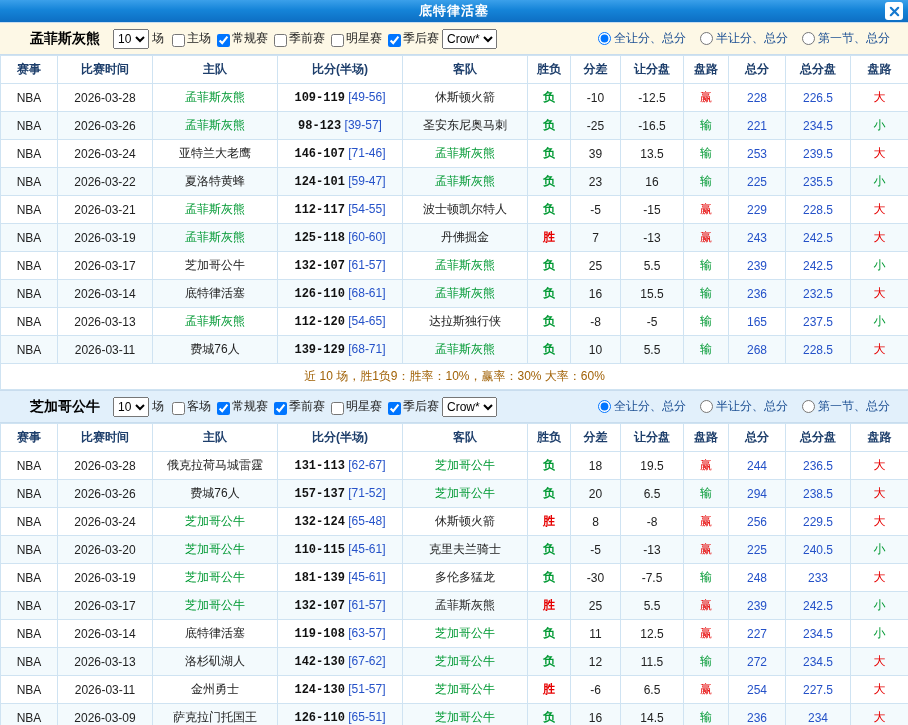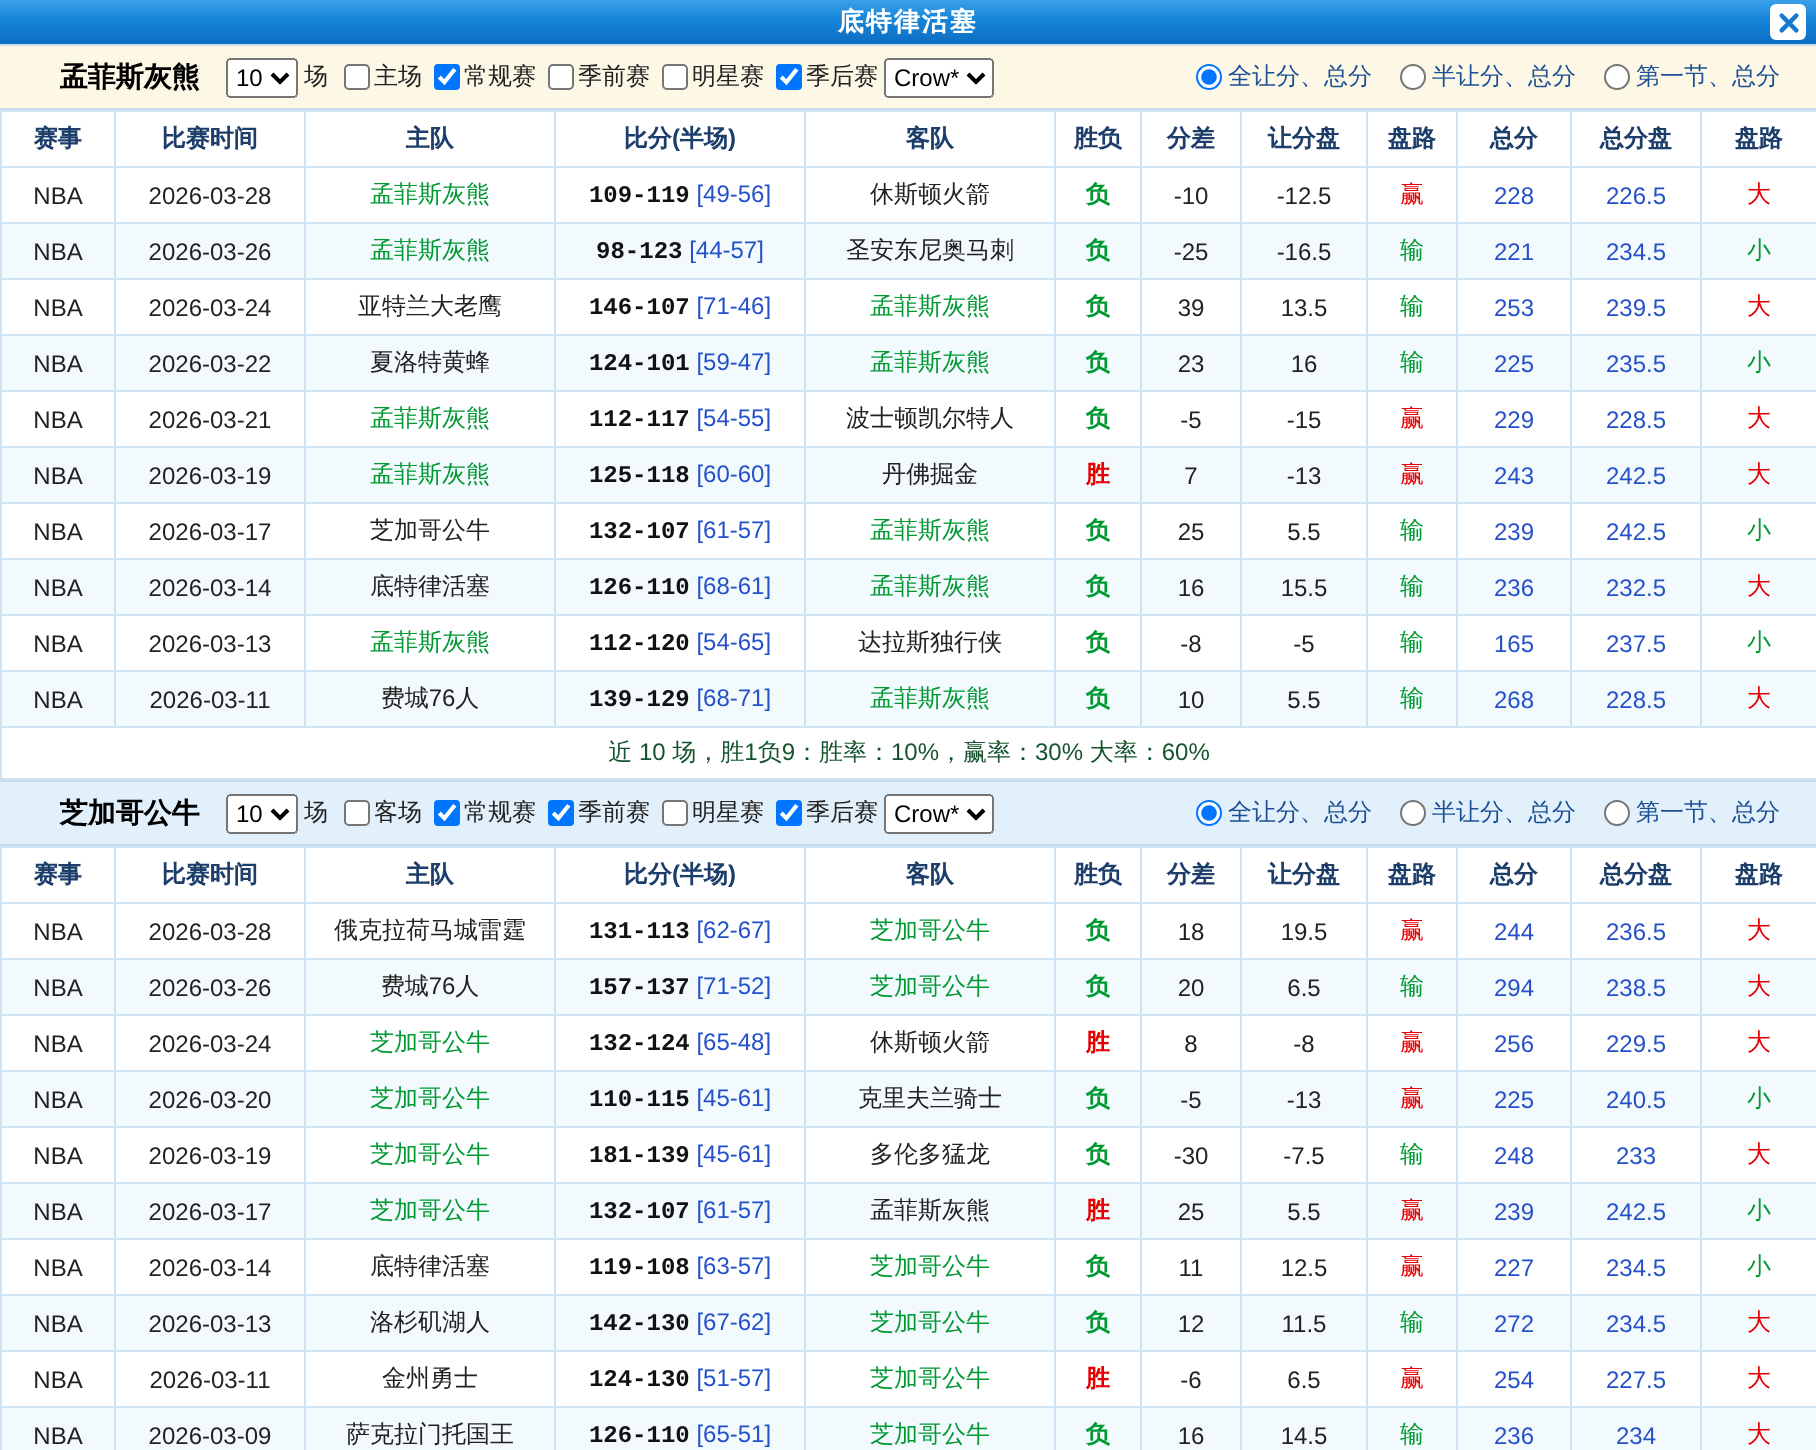--- a/index.html
+++ b/index.html
@@ -26,40 +26,40 @@
     height:33px; display:flex; align-items:center;
     padding:0 8px; font-size:12px;
     border-top:1px solid #c9ddee; border-bottom:1px solid #c9ddee;
     white-space:nowrap;
   }
   .section-header.s1 { background:#fdf8e6; }
   .section-header.s2 { background:#e2f0fb; }
   .team-name { font-weight:bold; font-size:14px; color:#000; margin:0 10px 0 22px; }
   .section-header select { font-size:12px; height:20px; margin:0 3px; }
   .suffix { margin-right:2px; }
-  label.cbx { display:inline-flex; align-items:center; cursor:pointer; }
+  label.cbx { display:inline-flex; align-items:flex-end; cursor:pointer; }
   label.cbx input { margin:0 2px 0 6px; width:13px; height:13px; }
   .radios { margin-left:auto; margin-right:10px; display:inline-flex; align-items:center; color:#1c4f93; }
   label.rad { display:inline-flex; align-items:center; margin-left:14px; cursor:pointer; }
   label.rad input { margin:0 3px 0 0; width:13px; height:13px; }
   table.results { border-collapse:collapse; table-layout:fixed; width:908px; font-size:12px;padding-left:16px; }
   table.results th, table.results td {
     border:1px solid #cfe3f2; text-align:center; height:28px;
     padding:0 1px; overflow:hidden; white-space:nowrap;
   }
   table.results th { color:#1d3e6b; font-weight:bold; background:#fff; }
   table.results tbody tr:nth-child(even) td { background:#f3fafd; }
   td.score b { font-weight:bold; color:#111;font-family:Liberation Mono, monospace; }
   .half { color:#2451c8; }
   .green { color:#009933; }
   .red { color:#e60000; }
   .blue { color:#2451c8; }
   .bold { font-weight:bold; }
   td.focus { color:#009933; }
-  tr.summary td { background:#fff !important; color:#14532d; height:26px; font-size:12px; }
+  tr.summary td { background:#fff !important; color:#a16207; height:26px; font-size:12px; }
 </style>
 </head>
 <body>
 
 <div class="titlebar">
   <span class="title">底特律活塞</span>
   <span class="close-btn">
     <svg width="11" height="11" viewBox="0 0 12 12">
       <path d="M2 2 L10 10 M10 2 L2 10" stroke="#1579cf" stroke-width="2.4" fill="none" stroke-linecap="round"></path>
     </svg>
@@ -151,21 +151,21 @@
             <td>-12.5</td>
             <td class="red">赢</td>
             <td class="blue">228</td>
             <td class="blue">226.5</td>
             <td class="red">大</td>
           </tr>
           <tr>
             <td>NBA</td>
             <td>2026-03-26</td>
             <td class="focus">孟菲斯灰熊</td>
-            <td class="score"><b>98-123</b><span class="half"> [44-57]</span></td>
+            <td class="score"><b>98-123</b><span class="half"> [39-57]</span></td>
             <td>圣安东尼奥马刺</td>
             <td class="bold green">负</td>
             <td>-25</td>
             <td>-16.5</td>
             <td class="green">输</td>
             <td class="blue">221</td>
             <td class="blue">234.5</td>
             <td class="green">小</td>
           </tr>
           <tr>

